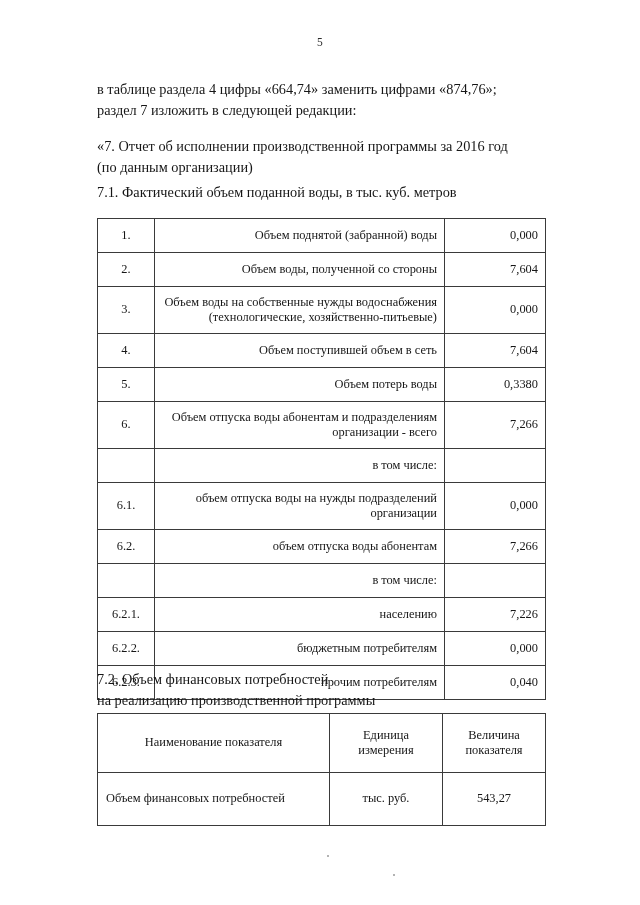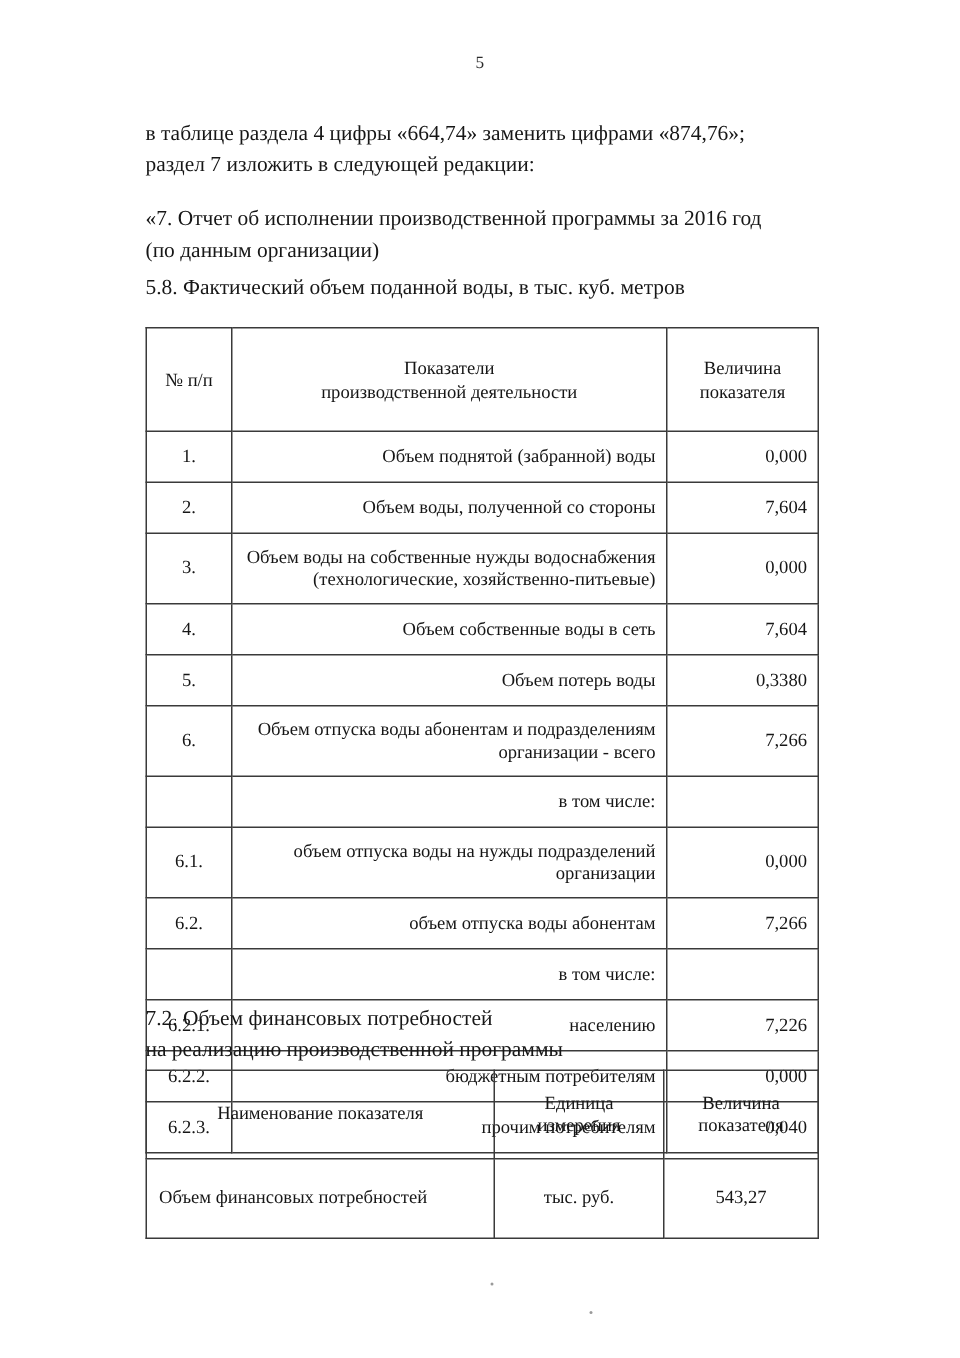--- a/index.html
+++ b/index.html
@@ -142,56 +142,48 @@
     <span class="para-line">в таблице раздела 4 цифры «664,74» заменить цифрами «874,76»;</span>
     <span class="para-line">раздел 7 изложить в следующей редакции:</span>
   </div>
 
   <div class="body-block heading-7 heading-block">
     <span class="heading-line">«7. Отчет об исполнении производственной программы за 2016 год</span>
     <span class="heading-line">(по данным организации)</span>
   </div>
 
   <div class="body-block heading-71 heading-block">
-    <span class="heading-line">5.8. Фактический объем поданной воды, в тыс. куб. метров</span>
+    <span class="heading-line">7.1. Фактический объем поданной воды, в тыс. куб. метров</span>
   </div>
 
   <table class="doc-table t1">
     <colgroup>
       <col class="c-num">
         <col class="c-name">
         <col class="c-val">
     </colgroup>
     <tbody>
-      <tr class="hdr">
-        <td class="c-num">№  п/п</td>
-        <td class="c-name">
-          <span>Показатели</span>
-          <span>производственной деятельности</span>
-        </td>
-        <td class="c-val">Величина показателя</td>
-      </tr>
     <tr class="row-single">
           <td class="c-num">1.</td>
           <td class="c-name">Объем поднятой (забранной) воды</td>
           <td class="c-val">0,000</td>
         </tr>
         <tr class="row-single">
           <td class="c-num">2.</td>
           <td class="c-name">Объем воды, полученной со стороны</td>
           <td class="c-val">7,604</td>
         </tr>
         <tr class="row-double">
           <td class="c-num">3.</td>
           <td class="c-name">Объем воды на собственные нужды водоснабжения (технологические, хозяйственно-питьевые)</td>
           <td class="c-val">0,000</td>
         </tr>
         <tr class="row-single">
           <td class="c-num">4.</td>
-          <td class="c-name">Объем собственные воды в сеть</td>
+          <td class="c-name">Объем поступившей объем в сеть</td>
           <td class="c-val">7,604</td>
         </tr>
         <tr class="row-single">
           <td class="c-num">5.</td>
           <td class="c-name">Объем потерь воды</td>
           <td class="c-val">0,3380</td>
         </tr>
         <tr class="row-double">
           <td class="c-num">6.</td>
           <td class="c-name">Объем отпуска воды абонентам и подразделениям организации - всего</td>

